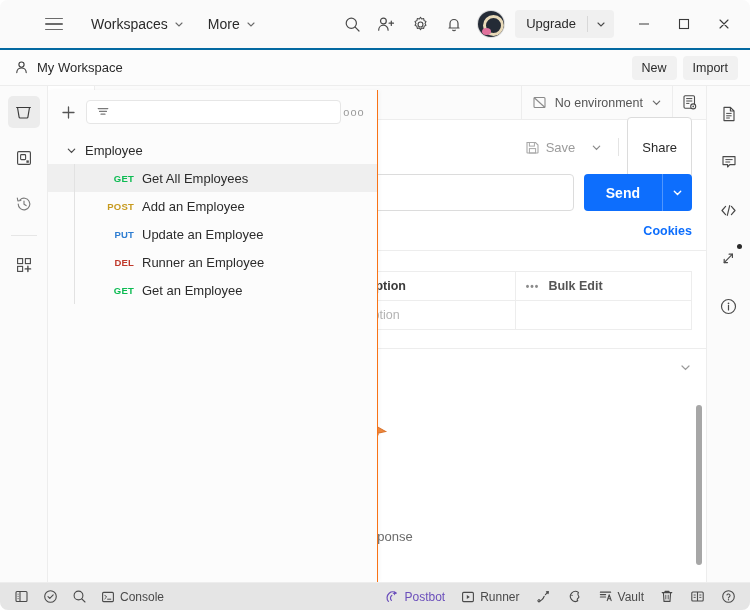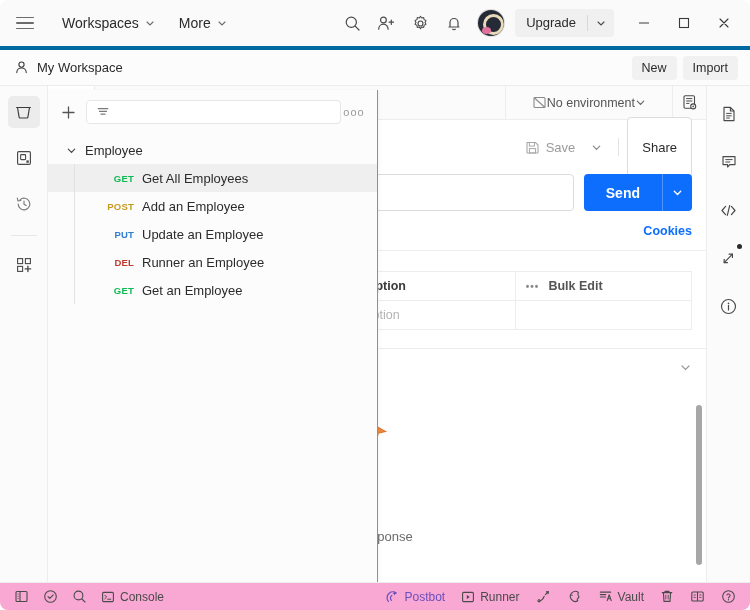--- a/index.html
+++ b/index.html
@@ -15,22 +15,22 @@
     width: 750px; height: 610px;
     background: #fbfbfb;
     border-radius: 8px;
     overflow: hidden;
   }
 
   
   .titlebar {
     position: absolute; top: 0; left: 0; width: 750px; height: 50px;
     background: #fafafa;
-    border-bottom: 4px solid #0369a1;
-    display: flex; align-items: center;
+    border-bottom: 2px solid #0369a1;
+    display: flex; align-items: center; padding-left: 29px;
   }
   .hamburger { width: 18px; height: 12px; margin-left: 16px; display:flex; flex-direction:column; justify-content:space-between; cursor:pointer; }
   .hamburger i { display:block; height:1.4px; background:#6b6b6b; border-radius:1px; }
   .tb-menu {
     display: flex; align-items: center; gap: 6px;
     font-size: 14px; color: #2b2b2b; margin-left: 22px; cursor: pointer;
     padding: 4px 6px; border-radius: 4px;
   }
   .tb-menu .chev { color:#6b6b6b; }
   .tb-right { margin-left: auto; display: flex; align-items: center; }
@@ -133,21 +133,21 @@
     background:#fbfbfb; flex:none;
   }
   .tab-item {
     display:flex; align-items:center; height:34px; padding:0 12px;
     font-size:11px; font-weight:bold; border-right:1px solid #ededed;
     background:#fff; cursor:pointer;
   }
   .tab-icon-btn { width:30px; height:34px; display:flex; align-items:center; justify-content:center; color:#6a6a6a; cursor:pointer; }
   .tab-right { margin-left:auto; display:flex; align-items:center; height:34px; }
   .env-select {
-    display:flex; align-items:center; gap:0; padding:0 26px; font-size:12.5px; color:#555;
+    display:flex; align-items:center; gap:8px; padding:0 10px; font-size:12.5px; color:#555;
     height:34px; cursor:pointer; border-left:1px solid #ededed;
   }
   .env-eye { width:34px; height:34px; display:flex; align-items:center; justify-content:center; color:#4a4a4a; cursor:pointer; border-left:1px solid #ededed;}
 
   .req-header { height:54px; display:flex; align-items:center; padding:0 14px; flex:none; }
   .req-title { font-size:13.5px; color:#2b2b2b; }
   .req-actions { margin-left:auto; display:flex; align-items:center; gap:0; }
   .save-btn { display:flex; align-items:center; gap:6px; font-size:13px; color:#9b9b9b; padding:5px 8px; cursor:pointer; }
   .save-chev { padding:5px 8px; color:#8a8a8a; cursor:pointer; }
   .vdiv { width:1px; height:18px; background:#e4e4e4; margin:0 8px; }
@@ -211,21 +211,21 @@
     background:#fbfbfb; border-left:1px solid #ededed;
     display:flex; flex-direction:column; align-items:center; padding-top:12px;
     z-index:35;
   }
   .rr-btn { width:32px; height:32px; display:flex; align-items:center; justify-content:center; margin-bottom:16px; color:#4a4a4a; cursor:pointer; position:relative; }
   .rr-dot { position:absolute; top:2px; right:3px; width:5px; height:5px; border-radius:50%; background:#2b2b2b; }
 
   
   .statusbar {
     position:absolute; left:0; right:0; bottom:0; height:28px;
-    background:#f9a8d4; border-top:1px solid #ededed;
+    background:#e5e5e5; border-top:1px solid #ededed;
     display:flex; align-items:center; z-index:50;
   }
   .sb-left { display:flex; align-items:center; gap:2px; margin-left:8px; }
   .sb-right { margin-left:auto; display:flex; align-items:center; gap:4px; margin-right:8px; }
   .sbi { display:flex; align-items:center; gap:5px; padding:3px 6px; border-radius:3px; cursor:pointer; font-size:12px; color:#4a4a4a; }
   .sbi.postbot { color:#6b4fbb; }
   svg { display:block; }
 </style>
 </head>
 <body>

